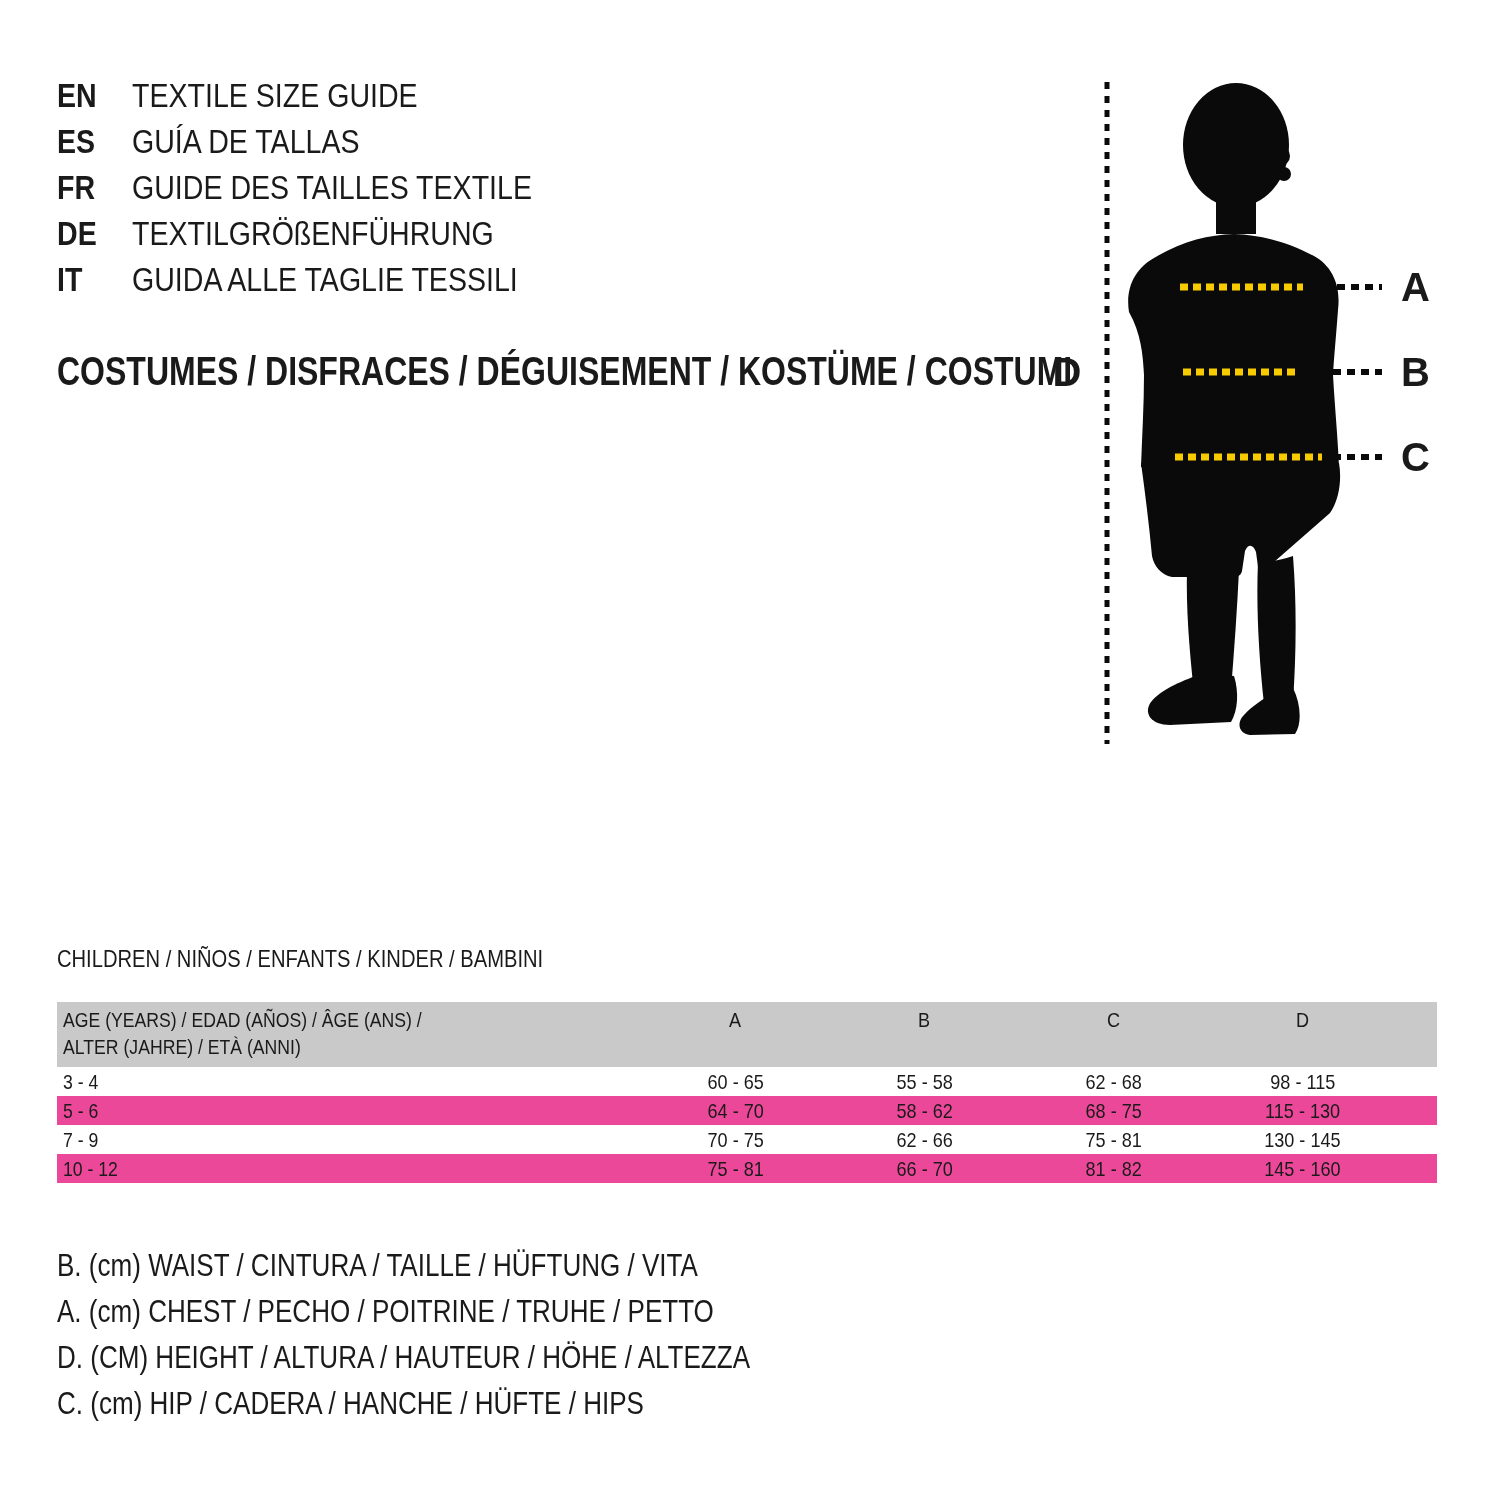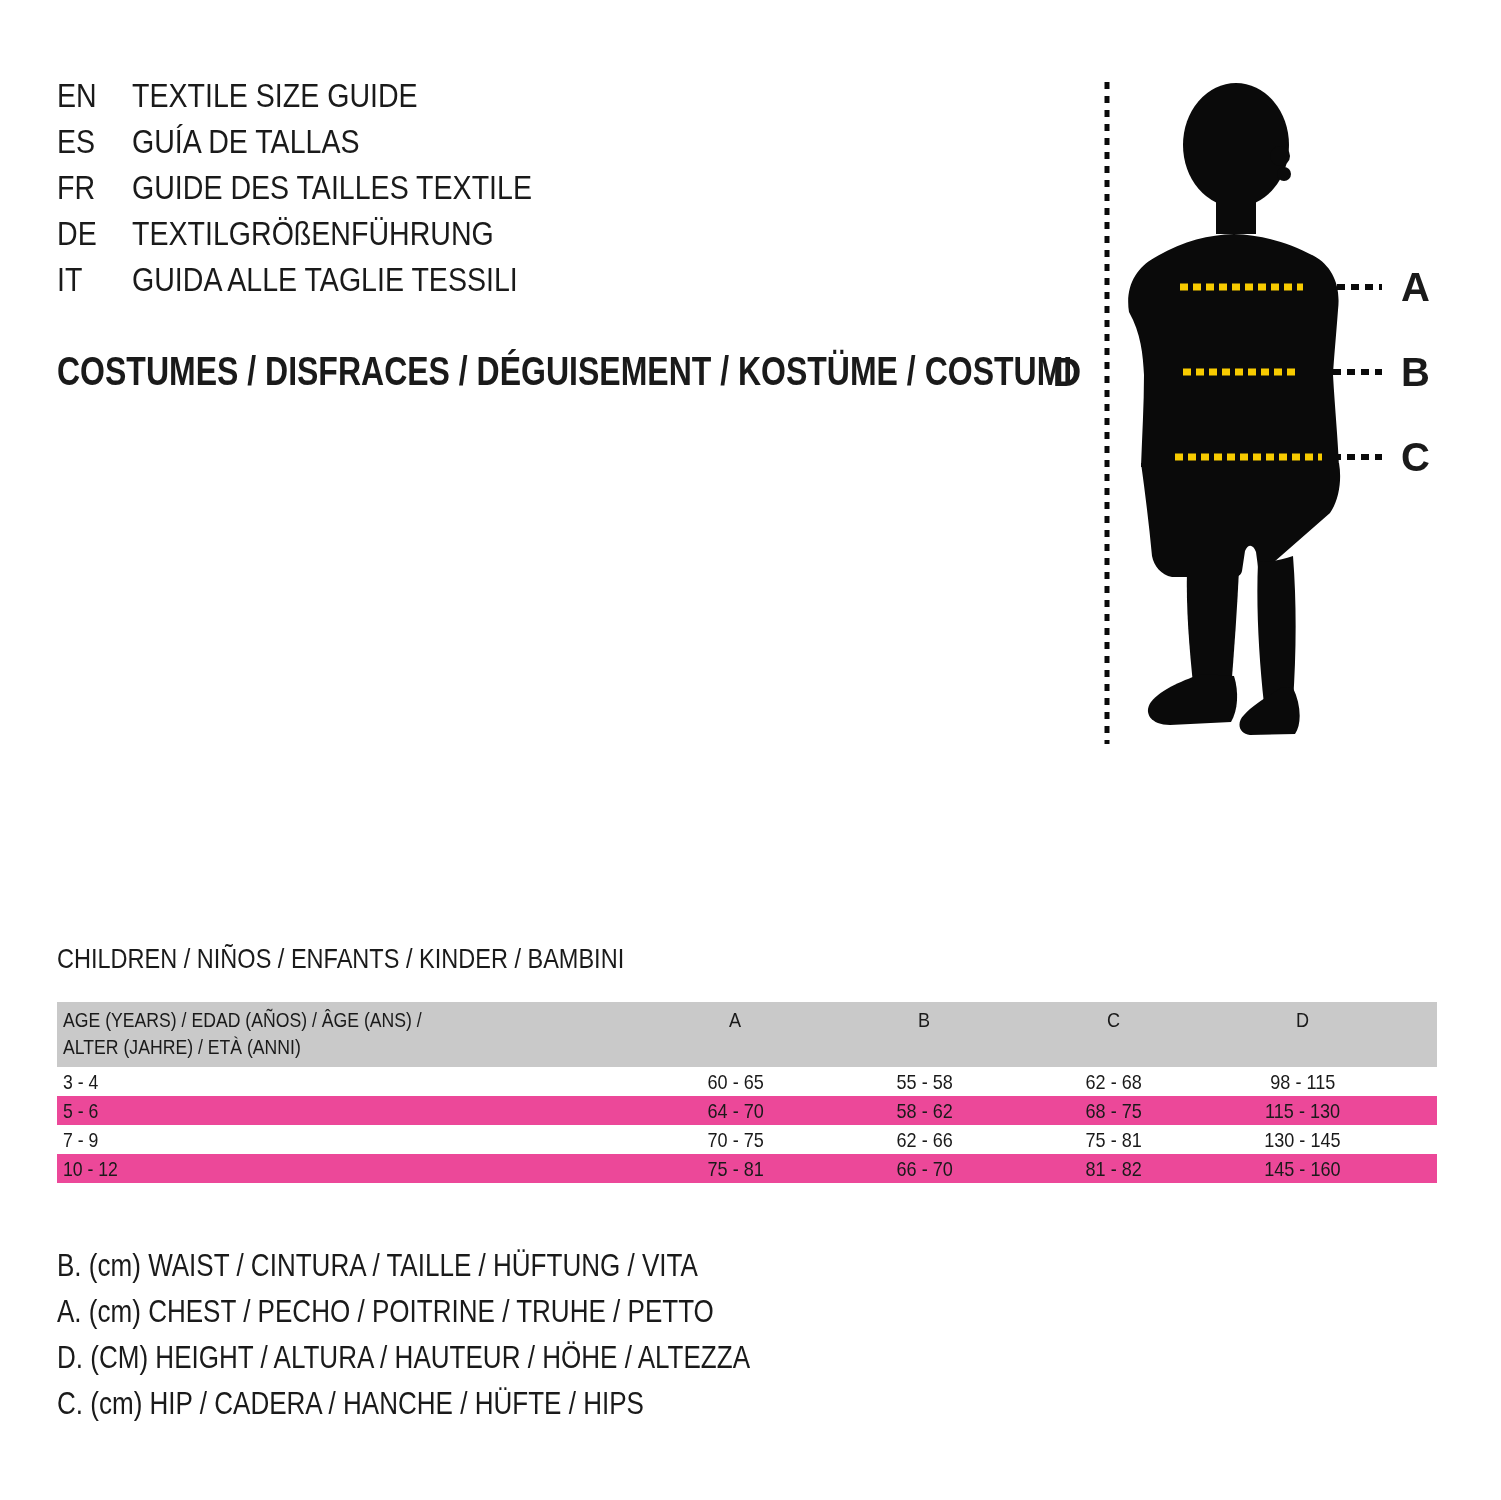--- a/index.html
+++ b/index.html
@@ -7,31 +7,31 @@
     width:1501px;height:1500px;position:relative;background:#ffffff;
     font-family:"Liberation Sans", sans-serif;color:#1a1a1a;overflow:hidden;
   }
   
   .cx{display:inline-block;transform:scaleX(0.84);transform-origin:0 50%;white-space:nowrap;}
   .cx-c{display:inline-block;transform:scaleX(0.86);transform-origin:50% 50%;white-space:nowrap;}
 
   
   .lang-list{position:absolute;left:57px;top:72px;}
   .lang-row{display:flex;align-items:center;height:46px;font-size:34px;}
-  .lang-code{width:75px;flex:0 0 75px;}
+  .lang-code{width:75px;flex:0 0 75px;font-weight:bold;}
 
   
   .category-title{position:absolute;left:57px;top:338px;font-size:40px;font-weight:700;line-height:44px;margin-top:11px;}
 
   
   .figure-wrap{position:absolute;left:1030px;top:72px;width:420px;height:680px;}
   .figure-wrap svg{display:block;}
 
   
-  .table-title{position:absolute;left:57px;top:942px;font-size:28px;line-height:34px;}
+  .table-title{position:absolute;left:57px;top:942px;font-size:24px;line-height:34px;}
   .size-table{position:absolute;left:57px;top:1002px;width:1380px;border-collapse:collapse;table-layout:fixed;font-size:21px;}
   .size-table th{background:#c9c9c9;font-weight:400;text-align:center;vertical-align:top;height:61px;padding:4px 0 0 0;line-height:27px;}
   .size-table th.age-head{text-align:left;padding-left:6px;}
   .size-table td{height:29px;padding:0;text-align:center;vertical-align:middle;}
   .size-table td.age-cell{text-align:left;padding-left:6px;}
   .size-table tr.stripe td{background:#ec4899;}
 
   
   .legend{position:absolute;left:57px;top:1243px;}
   .legend-row{height:46px;display:flex;align-items:center;font-size:31px;}

